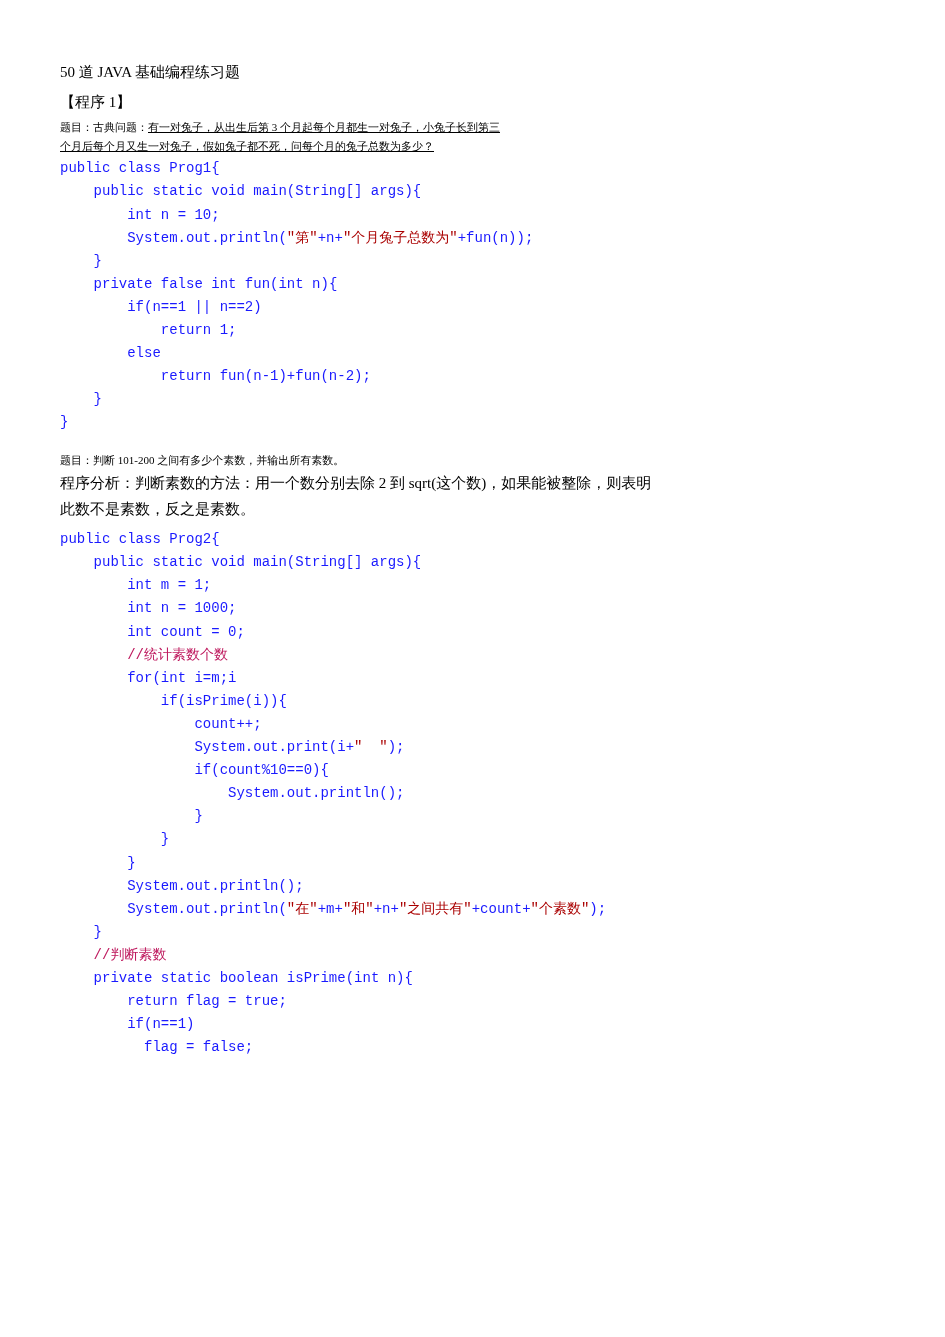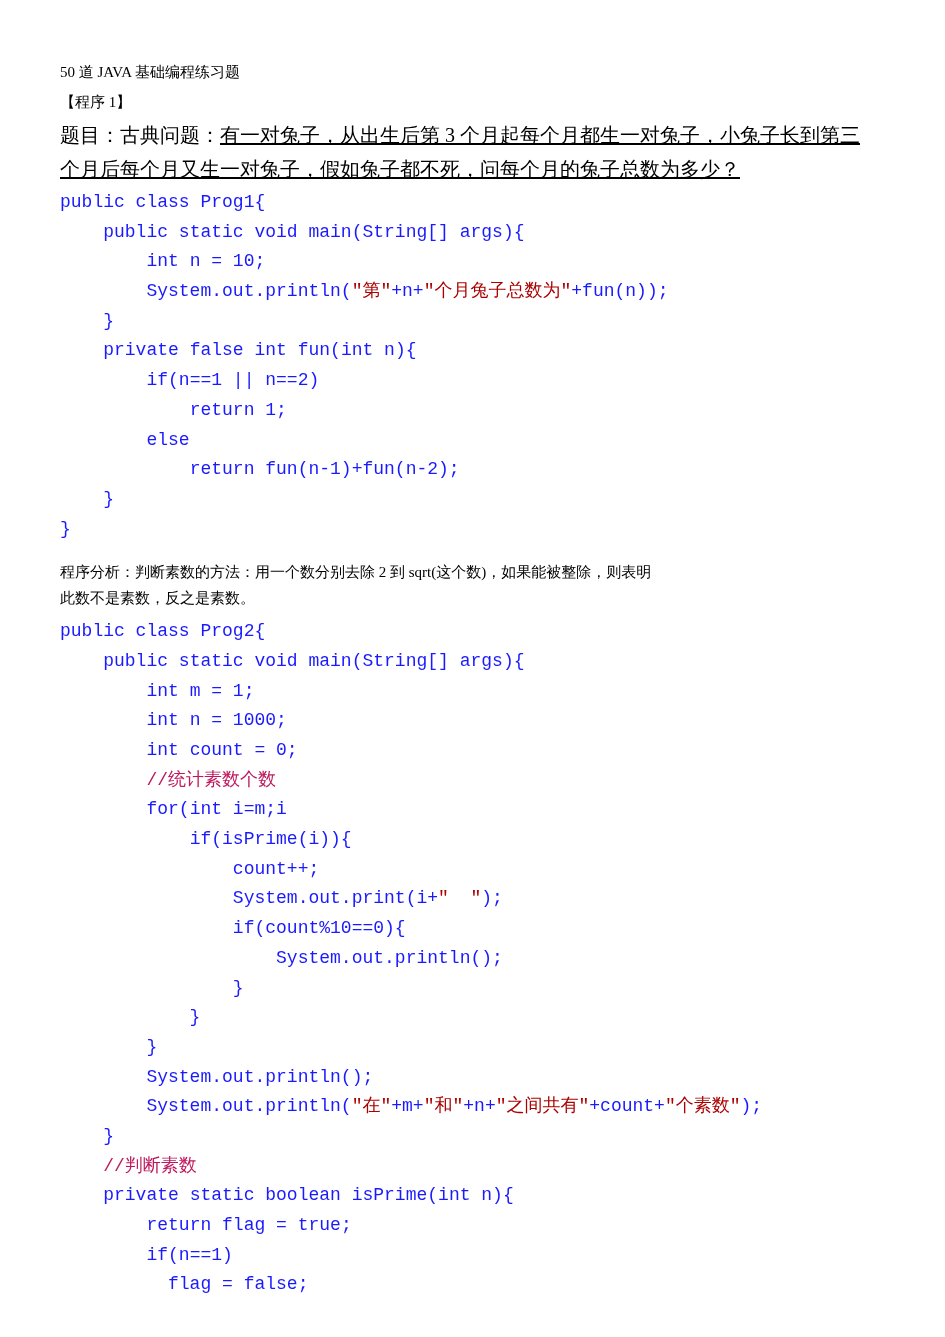--- a/index.html
+++ b/index.html
@@ -19,32 +19,32 @@
       font-size: 15px;
       color: #000000;
       margin-bottom: 6px;
     }
     .section-title {
       font-size: 15px;
       font-weight: normal;
       margin-bottom: 4px;
     }
     .description {
-      font-size: 20px;
+      font-size: 11px;
       margin-bottom: 2px;
       line-height: 1.7;
     }
     .analysis {
       font-size: 15px;
       margin-bottom: 6px;
       line-height: 1.7;
     }
     .code-block {
       font-family: "Courier New", "Consolas", monospace;
-      font-size: 18px;
+      font-size: 14px;
       color: #1a1aff;
       margin-bottom: 16px;
       line-height: 1.65;
       white-space: pre;
     }
     .keyword {
       color: #1a1aff;
     }
     .comment {
       color: #be185d;
@@ -76,20 +76,23 @@
     <span class="keyword">private false int</span> fun(<span class="keyword">int</span> n){
         <span class="keyword">if</span>(n==1 || n==2)
             <span class="keyword">return</span> 1;
         <span class="keyword">else</span>
             <span class="keyword">return</span> fun(n-1)+fun(n-2);
     }
 }</div>
   </div>
 
   <div class="section-gap">
+    <div class="description">
+      题目：判断 101-200 之间有多少个素数，并输出所有素数。
+    </div>
     <div class="analysis">
       程序分析：判断素数的方法：用一个数分别去除 2 到 sqrt(这个数)，如果能被整除，则表明<br>此数不是素数，反之是素数。
     </div>
     <div class="code-block"><span class="keyword">public class</span> Prog2{
     <span class="keyword">public static void</span> main(String[] args){
         <span class="keyword">int</span> m = 1;
         <span class="keyword">int</span> n = 1000;
         <span class="keyword">int</span> count = 0;
         <span class="comment">//统计素数个数</span>
         <span class="keyword">for</span>(<span class="keyword">int</span> i=m;i

